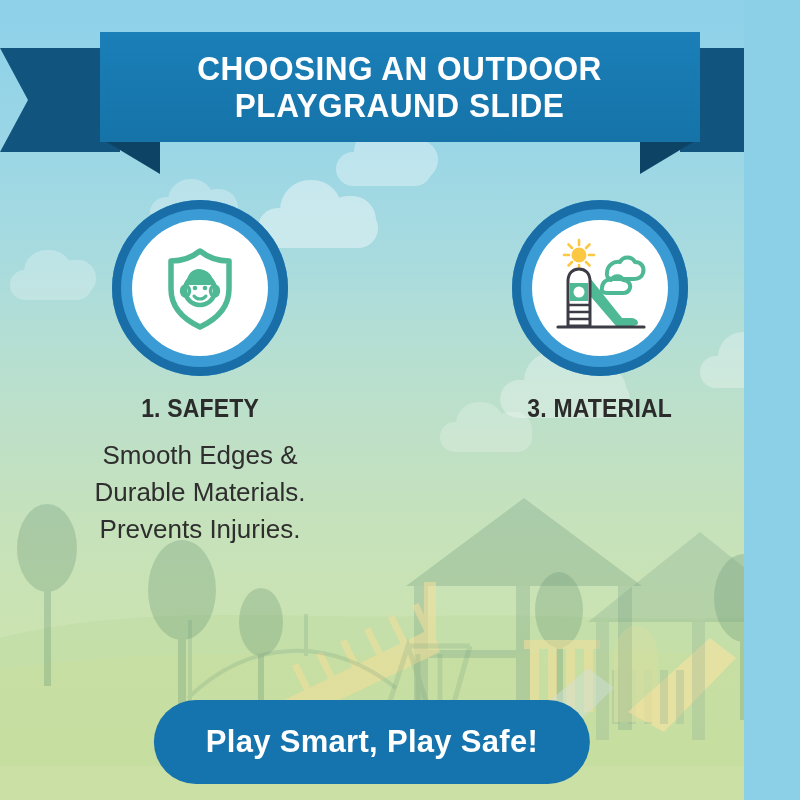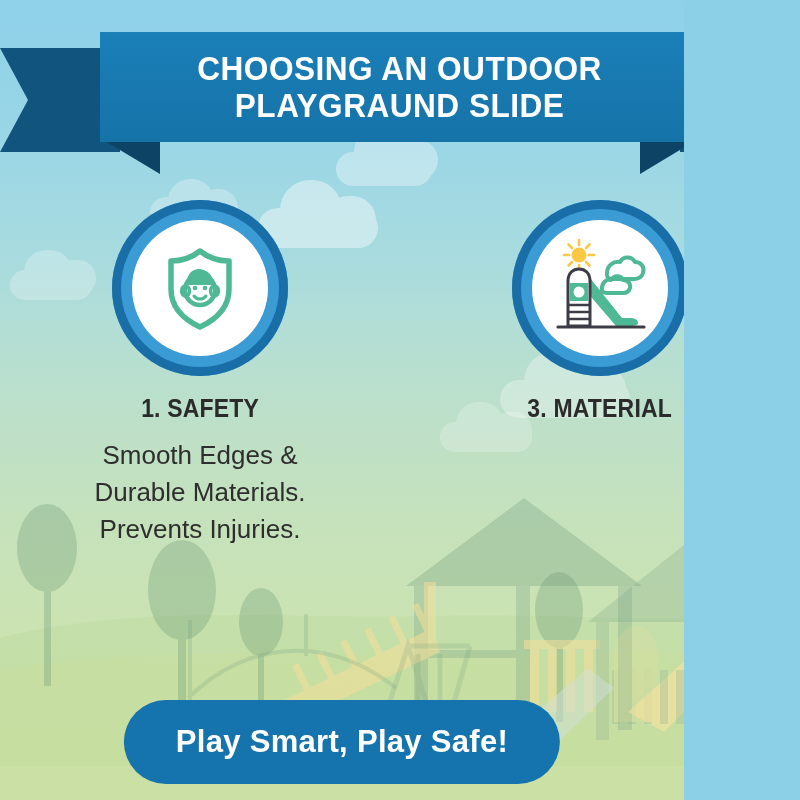--- a/index.html
+++ b/index.html
@@ -3,21 +3,21 @@
 <meta charset="utf-8">
 <title>Choosing an Outdoor Playground Slide</title>
 <style>
   html,body{margin:0;padding:0;}
   body{
     width:800px;height:800px;overflow:hidden;
     font-family:"Liberation Sans", sans-serif;
     background:#8cd0e8;
   }
   .stage{
-    position:relative;width:684px;height:800px;overflow:hidden;
+    position:relative;width:744px;height:800px;overflow:hidden;
     background:linear-gradient(180deg,
       #8ed1e9 0%,
       #9ad6e6 18%,
       #a8dbdf 32%,
       #b6dfd2 44%,
       #bfe0c6 55%,
       #c6e2bb 66%,
       #cbe3b2 78%,
       #cde2ab 90%,
       #cde1a7 100%);

